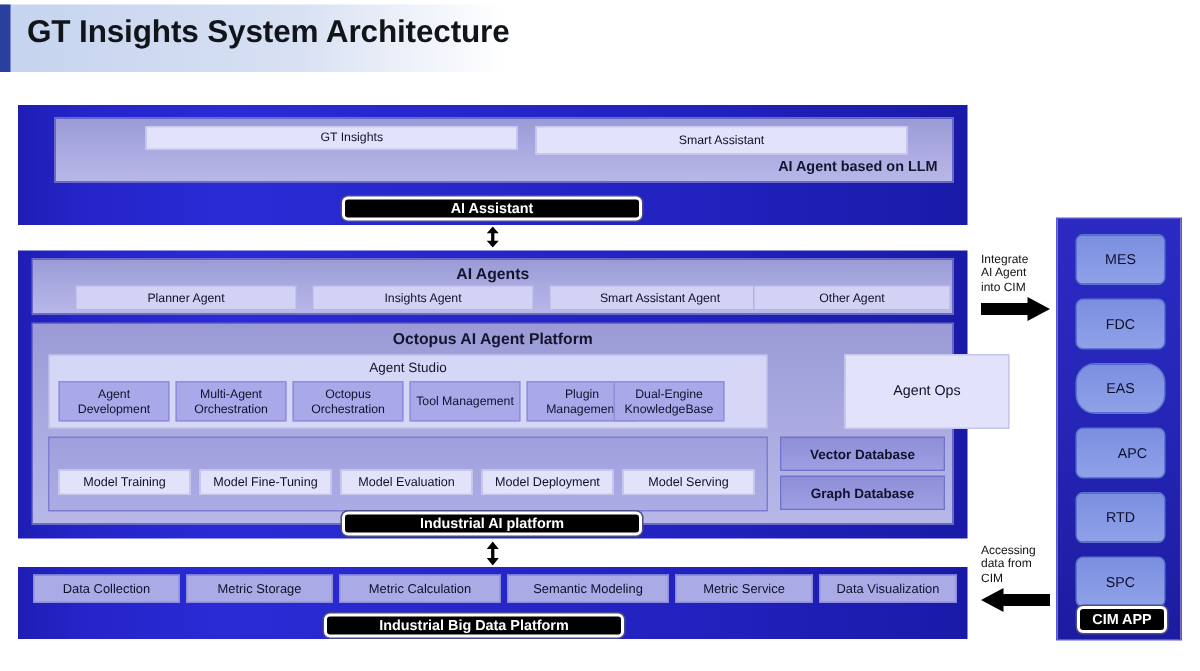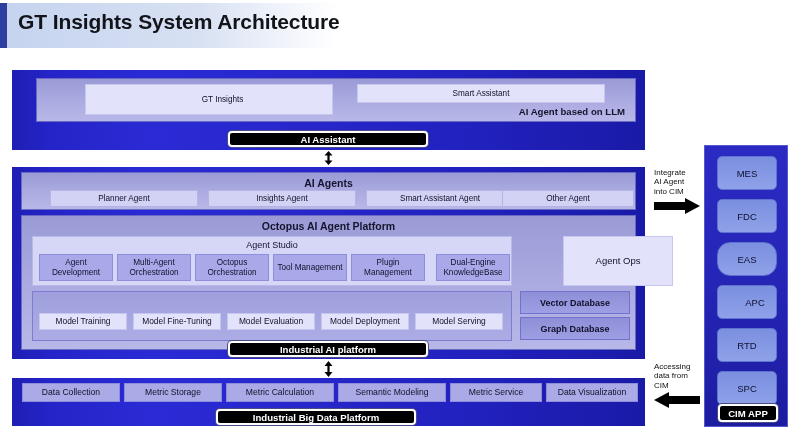--- a/index.html
+++ b/index.html
@@ -103,21 +103,21 @@
     align-items: center;
     justify-content: center;
     font-size: 9px;
     font-weight: bold;
     color: #11112c;
   }
 
   
   #top-panel { left: 12px; top: 70px; width: 633px; height: 80px; }
   #llm-band { left: 24px; top: 8px; width: 600px; height: 44px; }
-  #chip-gt-insights { left: 48px; top: 5px; width: 248px; height: 31px; padding-left: 28px; }
+  #chip-gt-insights { left: 60px; top: 5px; width: 248px; height: 16px; padding-left: 28px; }
   #chip-smart-assistant { left: 320px; top: 5px; width: 248px; height: 19px; }
   #llm-label {
     position: absolute;
     right: 10px; top: 27px;
     font-size: 9.6px;
     font-weight: bold;
     color: #14142e;
   }
   #pill-ai-assistant { left: 228px; top: 131px; width: 200px; height: 16px; }
 
@@ -162,21 +162,21 @@
     text-align: center;
     font-size: 9px;
     color: #14142e;
   }
   .studio-chip { top: 17px; height: 27px; width: 74px; }
   #chip-agent-dev   { left: 6px; }
   #chip-multi-agent { left: 84px; }
   #chip-workflow    { left: 162px; }
   #chip-tool        { left: 240px; }
   #chip-plugin      { left: 318px; }
-  #chip-dual-engine { left: 403px; }
+  #chip-dual-engine { left: 376px; }
 
   #chip-agent-ops { left: 498px; top: 20px; width: 110px; height: 50px; font-size: 9.5px; margin-left: 43px; }
 
   #maas-box {
     position: absolute;
     left: 10px; top: 75px;
     width: 480px; height: 50px;
     box-sizing: border-box;
     background: linear-gradient(to bottom, #9f9fdd 0%, #acace5 100%);
     border: 1px solid #7c7cd0;

